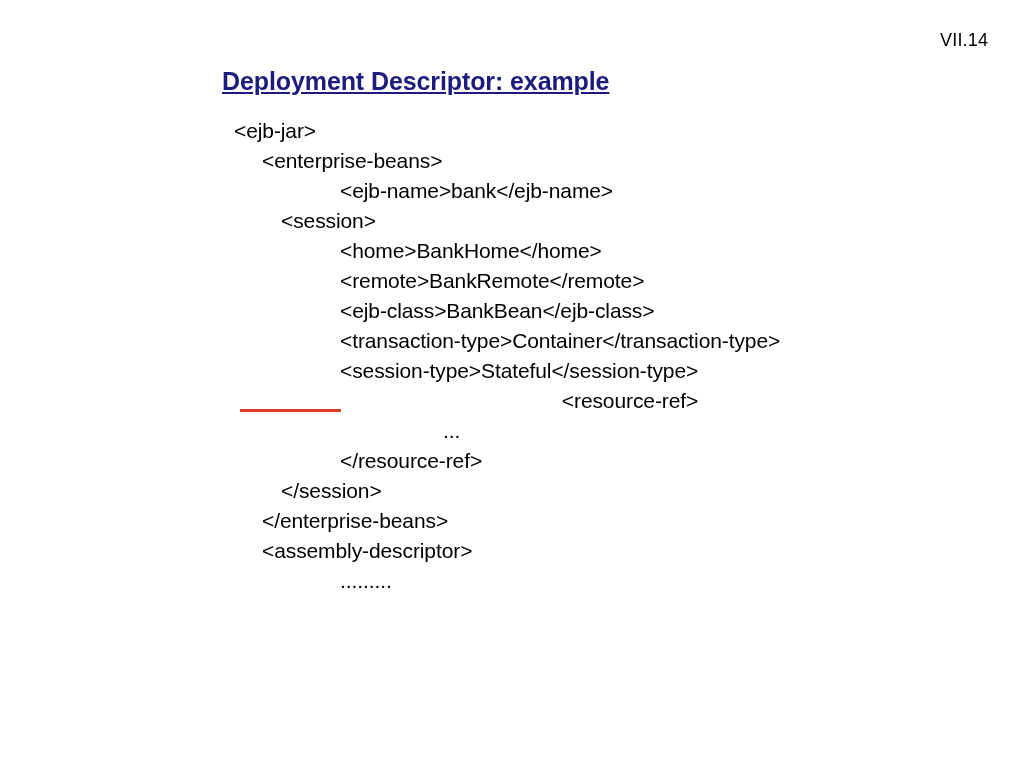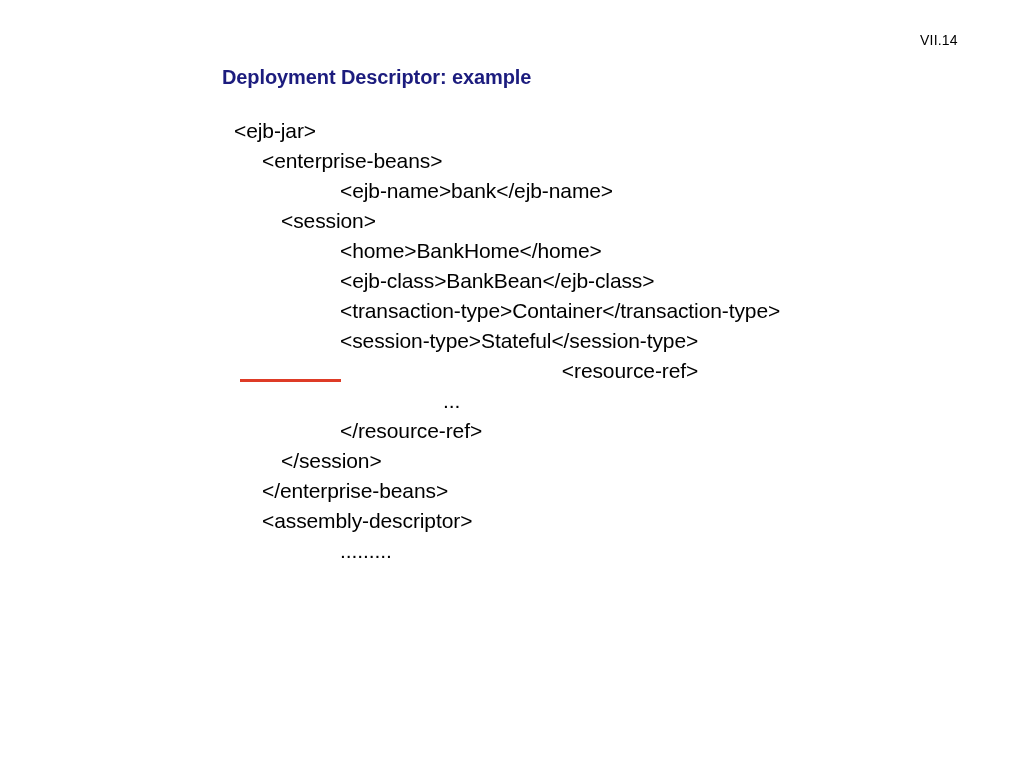--- a/index.html
+++ b/index.html
@@ -18,40 +18,41 @@
 
   #slide {
     position: absolute;
     inset: 0;
     background: #ffffff;
   }
 
   
   #page-number {
     position: absolute;
-    left: 920px;
+    left: 940px;
     top: 28px;
-    font-size: 14px;
+    font-size: 18px;
     line-height: 24px;
     color: #000000;
     letter-spacing: 0.2px;
     white-space: nowrap;
   }
 
   
   #slide-title {
     position: absolute;
     left: 222px;
     top: 47px;
-    font-size: 20px;
+    font-size: 25px;
     line-height: 34px;
     font-weight: bold;
     color: #1c1c7e;
     white-space: nowrap;
     letter-spacing: -0.1px;
+    text-decoration: underline;
   }
 
   
   #code-listing {
     position: absolute;
     left: 0px;
     top: 116px;
     width: 920px;
   }
 
@@ -96,20 +97,21 @@
   <div id="page-number">VII.14</div>
 
   <h1 id="slide-title">Deployment Descriptor: example</h1>
 
   <div id="code-listing">
       <div class="code-line ind-0"><span class="txt">&lt;ejb-jar&gt;</span></div>
       <div class="code-line ind-1"><span class="txt">&lt;enterprise-beans&gt;</span></div>
       <div class="code-line ind-3"><span class="txt">&lt;ejb-name&gt;bank&lt;/ejb-name&gt;</span></div>
       <div class="code-line ind-2"><span class="txt">&lt;session&gt;</span></div>
       <div class="code-line ind-3"><span class="txt">&lt;home&gt;BankHome&lt;/home&gt;</span></div>
+      <div class="code-line ind-3"><span class="txt">&lt;remote&gt;BankRemote&lt;/remote&gt;</span></div>
       <div class="code-line ind-3"><span class="txt">&lt;ejb-class&gt;BankBean&lt;/ejb-class&gt;</span></div>
       <div class="code-line ind-3"><span class="txt">&lt;transaction-type&gt;Container&lt;/transaction-type&gt;</span></div>
       <div class="code-line ind-3"><span class="txt">&lt;session-type&gt;Stateful&lt;/session-type&gt;</span></div>
       <div class="code-line ind-3 marker-row"><span id="resource-ref-marker" style="background: rgb(222, 59, 38);"></span><span class="txt">&lt;resource-ref&gt;</span></div>
       <div class="code-line ind-4"><span class="txt">...</span></div>
       <div class="code-line ind-3"><span class="txt">&lt;/resource-ref&gt;</span></div>
       <div class="code-line ind-2"><span class="txt">&lt;/session&gt;</span></div>
       <div class="code-line ind-1"><span class="txt">&lt;/enterprise-beans&gt;</span></div>
       <div class="code-line ind-1"><span class="txt">&lt;assembly-descriptor&gt;</span></div>
       <div class="code-line ind-3"><span class="txt">.........</span></div>

